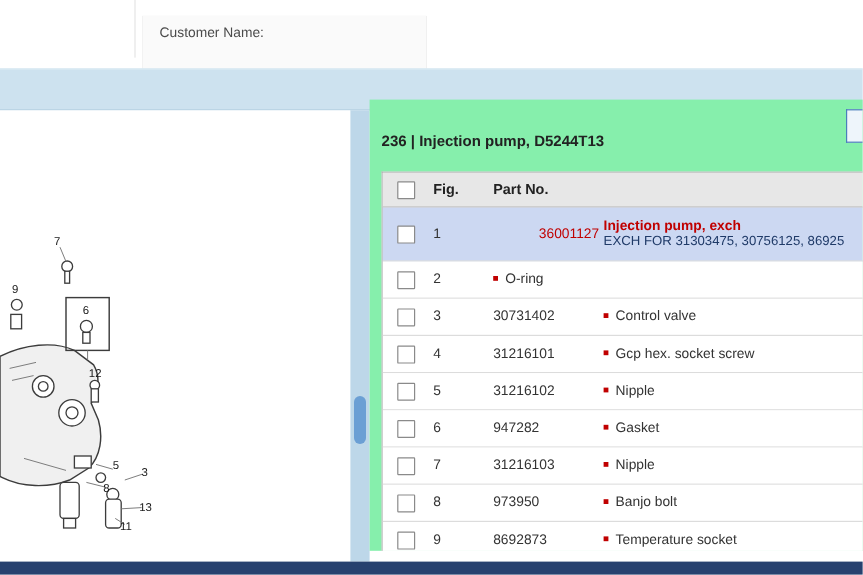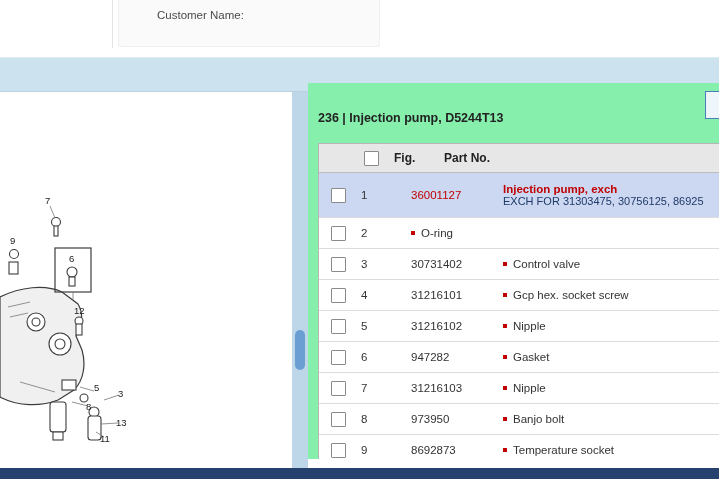--- a/index.html
+++ b/index.html
@@ -2,46 +2,46 @@
 <html><head>
 <meta charset="utf-8">
 <style>
   html,body{margin:0;padding:0;}
   body{font-family:"Liberation Sans","DejaVu Sans",sans-serif;background:#fff;}
   #app{position:relative;width:719px;height:479px;overflow:hidden;background:#fff;}
 
   
   #top-bar{position:absolute;left:0;top:0;width:719px;height:57px;background:#fff;}
   #top-divider{position:absolute;left:112px;top:0;width:1px;height:48px;background:#e4e4e4;}
-  #customer-box{position:absolute;left:118px;top:0;width:236px;height:46px;background:#fafafa;border:1px solid #f0f0f0;border-top:none;border-radius:0 0 3px 3px;padding-left:24px;}
+  #customer-box{position:absolute;left:118px;top:13px;width:236px;height:46px;background:#fafafa;border:1px solid #f0f0f0;border-top:none;border-radius:0 0 3px 3px;}
   #customer-label{display:block;padding:9px 0 0 14px;font-size:11.5px;color:#4a4a4a;}
 
   
   #toolbar-band{position:absolute;left:0;top:57px;width:719px;height:35px;background:#cde2ef;border-top:1px solid #dcebf4;border-bottom:1px solid #b7d2e3;box-sizing:border-box;}
 
   
   #left-panel{position:absolute;left:0;top:92px;width:292px;height:376px;background:#fff;overflow:hidden;}
   #splitter{position:absolute;left:292px;top:92px;width:16px;height:376px;background:#bdd7e9;cursor:col-resize;}
   #splitter-handle{position:absolute;left:3px;top:238px;width:10px;height:40px;border-radius:5px;background:#6b9fd4;}
   #right-panel{position:absolute;left:308px;top:83px;width:411px;height:376px;background:#86efac;overflow:hidden;}
   #bottom-bar{position:absolute;left:0;top:468px;width:719px;height:11px;background:#27416f;}
 
   
   #panel-title{position:absolute;left:10px;top:28px;font-size:12.5px;font-weight:bold;color:#222;}
   #side-toolbar-button{position:absolute;right:0;top:8px;width:14px;height:28px;background:#eef5fb;border:1px solid #4a7ebb;border-right:none;box-sizing:border-box;}
 
   
   #parts-table{position:absolute;left:10px;top:60px;width:401px;border:1px solid #b5b5b5;border-right:none;box-sizing:border-box;background:#fff;font-size:11.5px;color:#333;}
   .t-row{display:grid;grid-template-columns:38px 50px 92px 1fr;align-items:center;border-bottom:1px solid #dcdcdc;min-height:30px;background:#fff;}
-  .t-row.header{background:#e7e7e7;border-bottom:1px solid #bdbdbd;min-height:28px;font-weight:bold;color:#222;font-size:12px;padding-left:33px;}
+  .t-row.header{background:#e7e7e7;border-bottom:1px solid #bdbdbd;min-height:28px;font-weight:bold;color:#222;font-size:12px;}
   .t-row.highlight{background:#ccd8f2;min-height:44px;}
   .cell{padding:2px 4px;overflow:hidden;white-space:nowrap;}
   .cell.chk{display:flex;justify-content:center;align-items:center;}
   .checkbox{display:inline-block;width:13px;height:13px;background:#fff;border:1px solid #8a8a8a;border-radius:1px;}
-  .part-red{color:#c00000;}
+  .part-red{color:#c00000;margin-left:38px;}
   .desc-red{color:#c00000;font-weight:bold;}
   .desc-line2{color:#1f3a68;font-weight:normal;font-size:11px;white-space:nowrap;}
   .bullet{display:inline-block;width:4px;height:4px;background:#c00000;margin:0 6px 2px 0;vertical-align:middle;}
 
   
   #parts-diagram{position:absolute;left:0;top:0;}
   .callout{font-size:9.5px;fill:#1a1a1a;}
   .leader{stroke:#777;stroke-width:0.8;fill:none;}
   .part-stroke{stroke:#3c3c3c;stroke-width:1.1;fill:#fff;}
   .body-fill{stroke:#3c3c3c;stroke-width:1.2;fill:#f0f0f0;}

